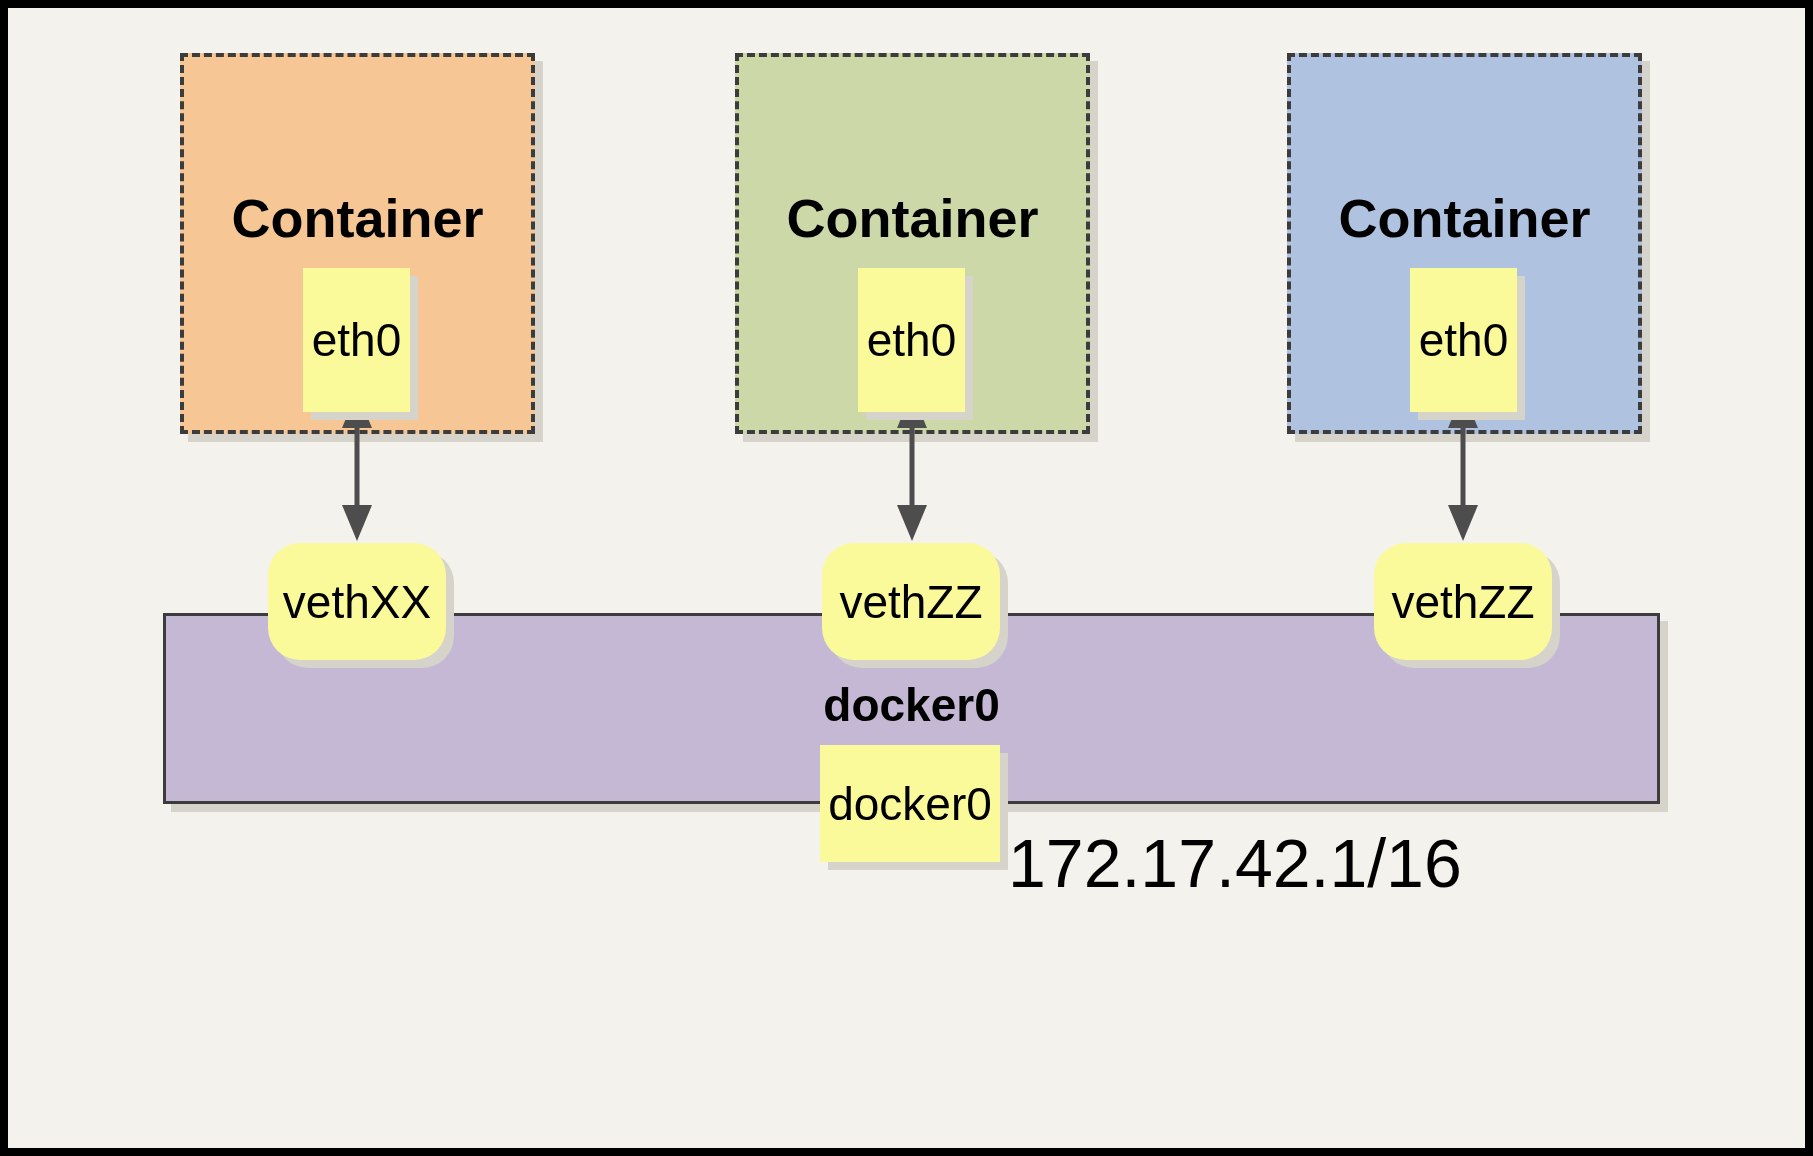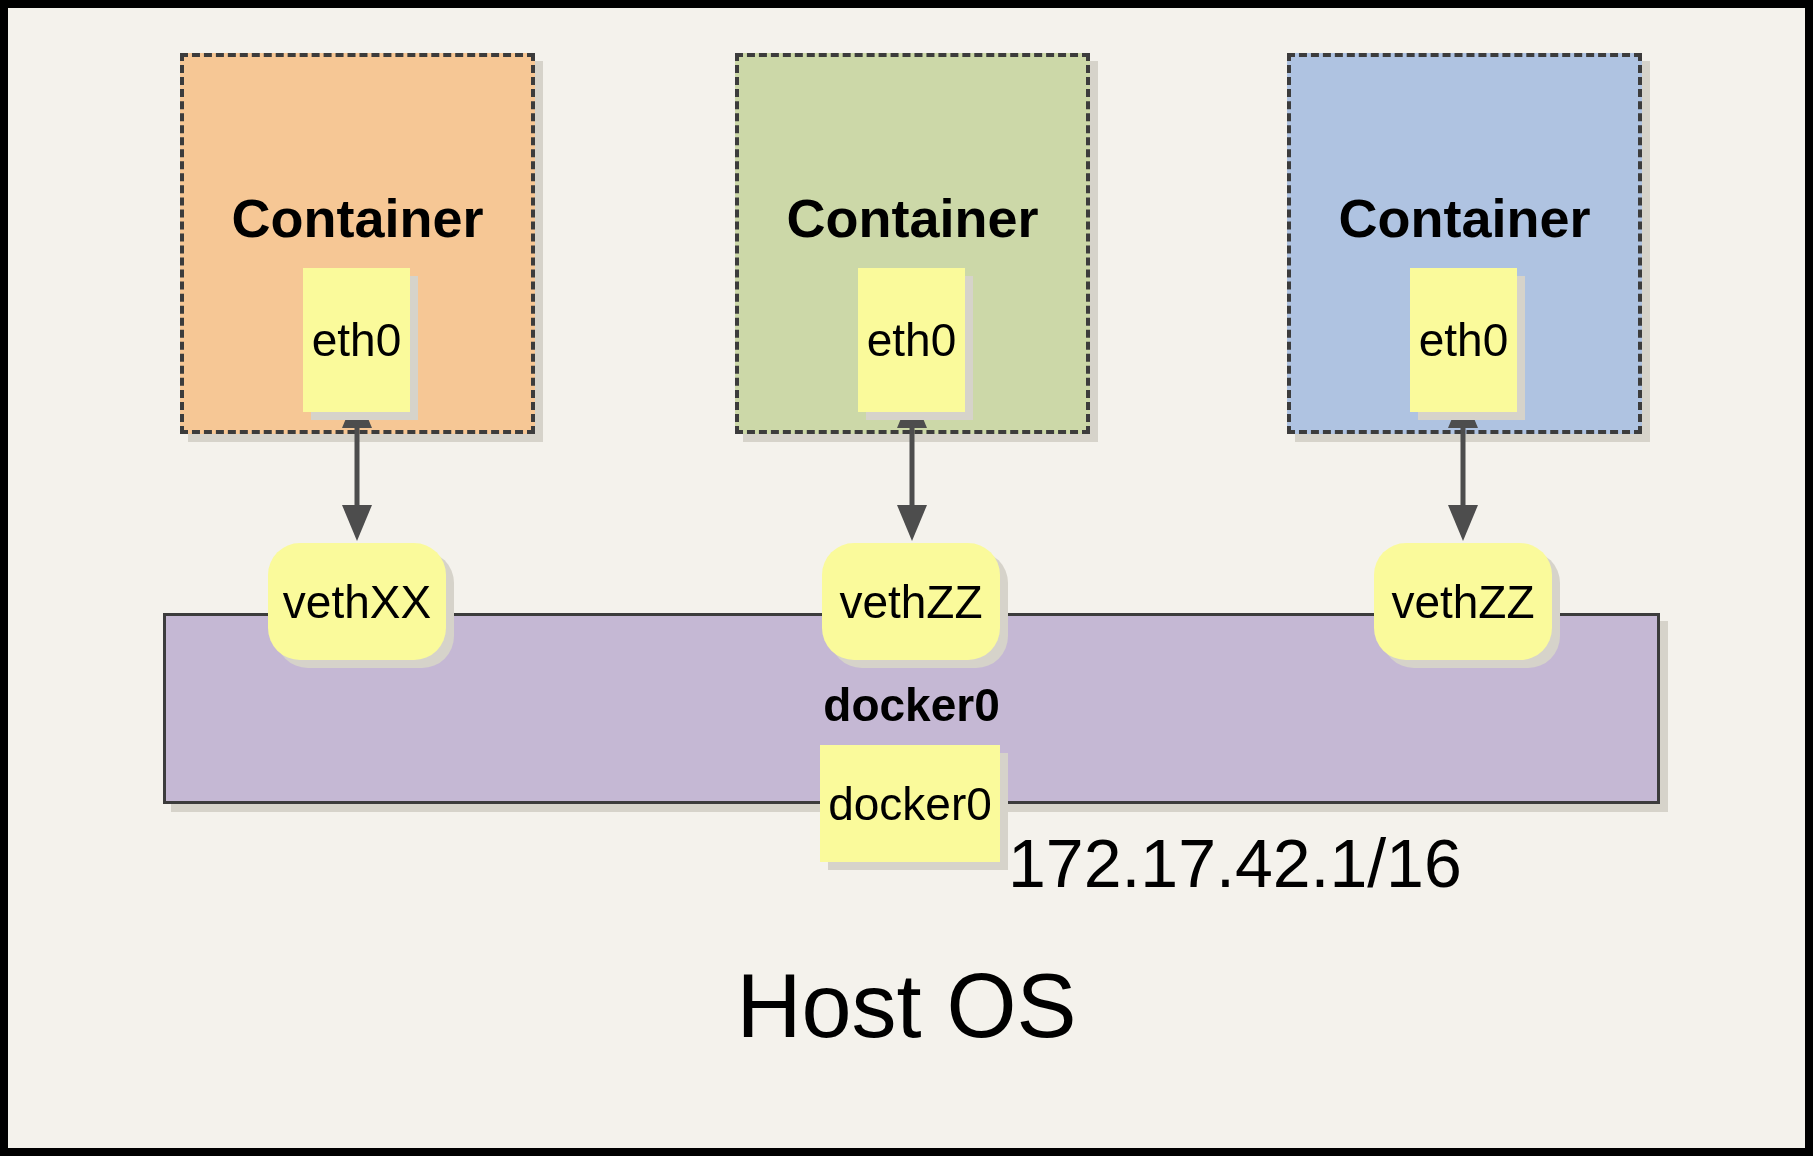--- a/index.html
+++ b/index.html
@@ -123,16 +123,15 @@
   <div class="bridge-bar"></div>
   <div class="bridge-name">docker0</div>
 
   <div class="chip veth-chip" id="veth-1">vethXX</div>
   <div class="chip veth-chip" id="veth-2">vethZZ</div>
   <div class="chip veth-chip" id="veth-3">vethZZ</div>
 
   <div class="chip docker-chip">docker0</div>
   <div class="ip-label">172.17.42.1/16</div>
 
-  <div class="host-label">Host OS</div>
 
   <div class="frame-border"></div>
 </div>
 
 </body></html>

